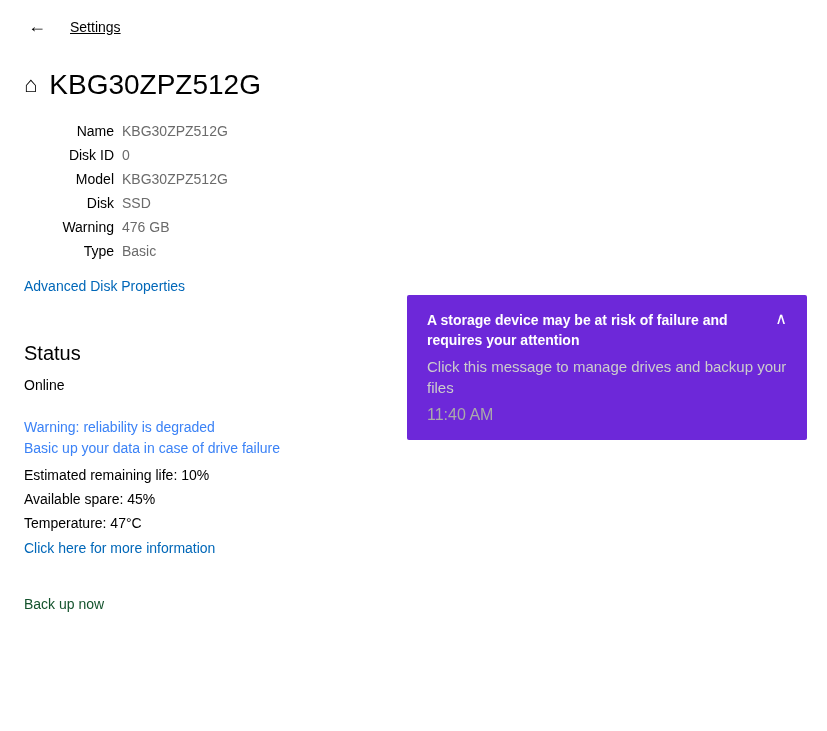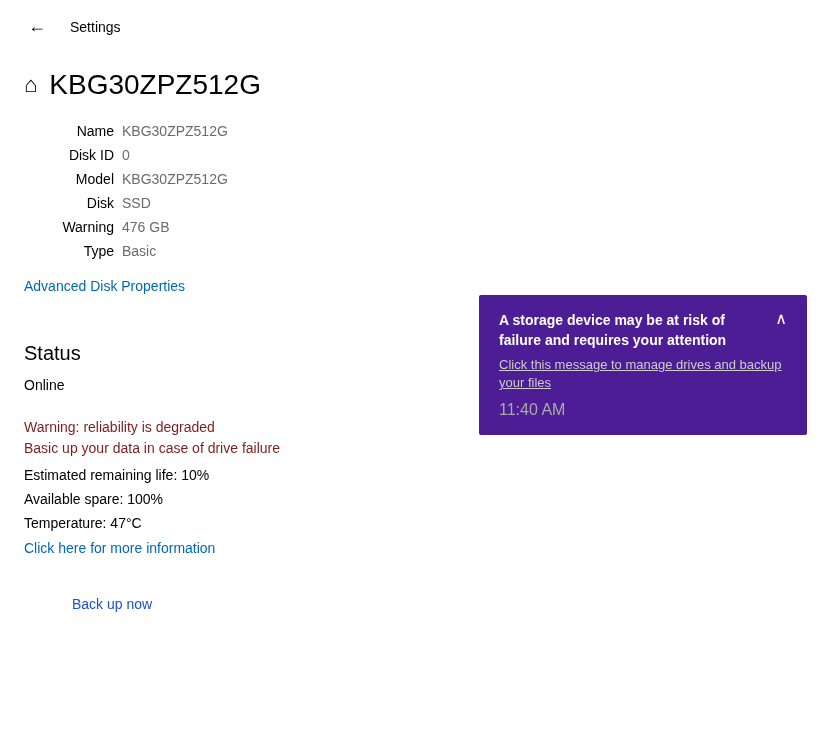--- a/index.html
+++ b/index.html
@@ -31,20 +31,21 @@
       font-size: 18px;
       margin-right: 16px;
       color: #000;
       padding: 4px 8px;
     }
 
     .header-title {
       font-size: 14px;
       font-weight: 400;
       color: #000;
+      text-decoration: underline;
     }
 
     .page-title-area {
       display: flex;
       align-items: center;
       padding: 16px 24px 20px 24px;
     }
 
     .home-icon {
       font-size: 22px;
@@ -100,49 +101,48 @@
       margin-bottom: 12px;
     }
 
     .status-text {
       font-size: 14px;
       color: #000;
       margin-bottom: 24px;
     }
 
     .warning-text {
-      color: #7f1d1d;
+      color: #3b82f6;
       font-size: 14px;
       line-height: 1.5;
       margin-bottom: 8px;
     }
 
     .health-stat {
       font-size: 14px;
       color: #000;
       margin-bottom: 8px;
     }
 
     .backup-link {
       display: inline-block;
       margin-top: 16px;
-      color: #1d4ed8;
+      color: #14532d;
       font-size: 14px;
       text-decoration: none;
       cursor: pointer;
-      margin-left: 48px;
     }
 
     
     .notification-toast {
       position: absolute;
       top: 295px;
       right: 20px;
-      width: 328px;
-      background: #4c1d95;
+      width: 400px;
+      background: #6d28d9;
       color: #ffffff;
       padding: 16px 20px;
       border-radius: 2px;
     }
 
     .toast-header {
       display: flex;
       justify-content: space-between;
       align-items: flex-start;
     }
@@ -160,25 +160,24 @@
       color: #ffffff;
       font-size: 16px;
       cursor: pointer;
       background: none;
       border: none;
       padding: 0;
       line-height: 1;
     }
 
     .toast-body {
-      font-size: 13px;
+      font-size: 15px;
       color: #cccccc;
       margin-top: 6px;
       line-height: 1.4;
-      text-decoration: underline;
     }
 
     .toast-time {
       font-size: 16px;
       color: #aaaaaa;
       margin-top: 8px;
     }
   </style>
 </head>
 <body>
@@ -224,21 +223,21 @@
   <p class="status-text">Online</p>
 
   
 
   <div class="warning-text">
     <div>Warning: reliability is degraded</div>
     <div>Basic up your data in case of drive failure</div>
   </div>
 
   <p class="health-stat">Estimated remaining life: 10%</p>
-  <p class="health-stat">Available spare: 100%</p>
+  <p class="health-stat">Available spare: 45%</p>
   <p class="health-stat">Temperature: 47°C</p>
 
   <a class="link-blue">Click here for more information</a>
 
   <br>
   <a class="backup-link">Back up now</a>
 </div>
 
 <div class="notification-toast">
   <div class="toast-header">

